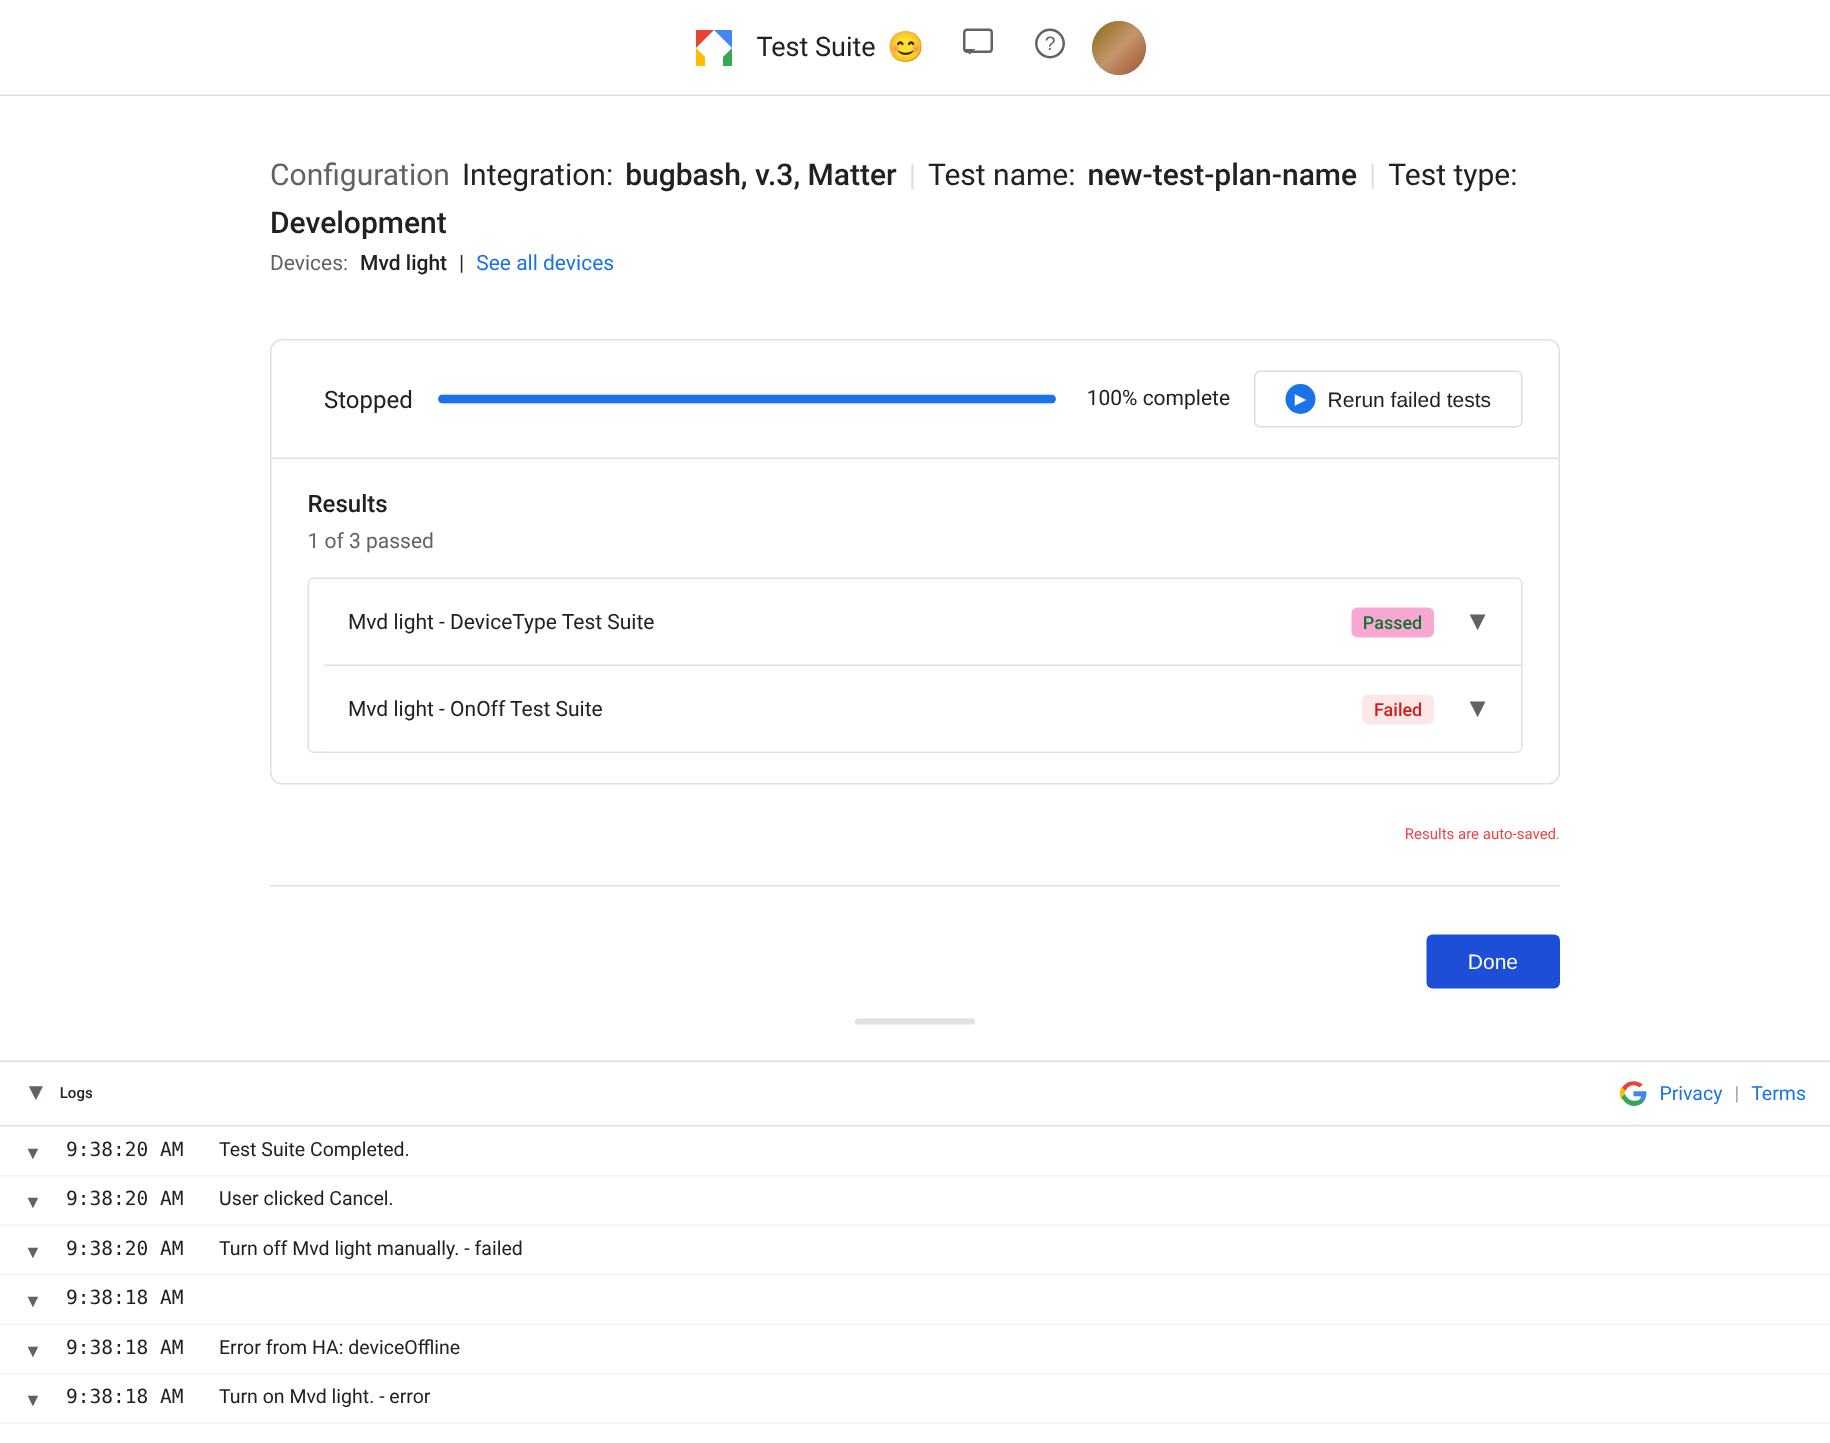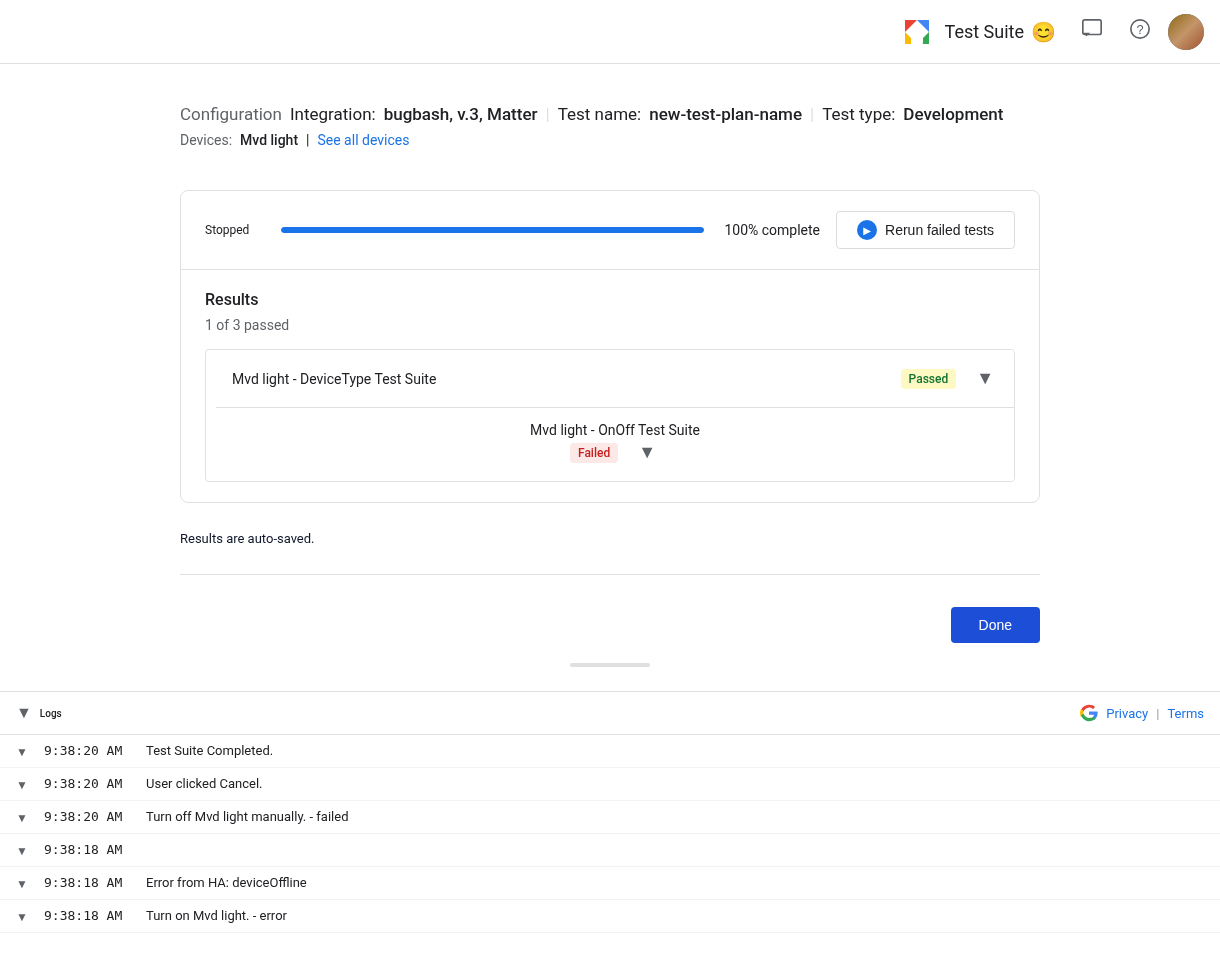--- a/index.html
+++ b/index.html
@@ -2,21 +2,21 @@
 <html><head>
   <meta charset="utf-8">
   <style>
     * { box-sizing: border-box; margin: 0; padding: 0; }
     body { font-family: 'Google Sans', Roboto, Arial, sans-serif; font-size: 14px; color: #202124; background: #fff; }
 
     
     .header {
       display: flex;
       align-items: center;
-      justify-content: flex-end;
+      justify-content: center;
       padding: 0 16px;
       height: 64px;
       border-bottom: 1px solid #e0e0e0;
     }
     .header-left {
       display: flex;
       align-items: center;
       gap: 8px;
     }
     .app-logo {
@@ -72,21 +72,21 @@
       font-size: 28px;
       font-weight: 400;
       color: #202124;
       margin-bottom: 20px;
     }
 
     .config-row {
       display: flex;
       align-items: center;
       gap: 8px;
-      font-size: 17px;
+      font-size: 20px;
       color: #202124;
       margin-bottom: 8px;
       flex-wrap: wrap;
       text-align: center;
     }
     .config-label { color: #5f6368; }
     .config-value { font-weight: 500; }
     .config-separator { color: #e0e0e0; }
 
     .devices-row {
@@ -112,23 +112,24 @@
       margin-bottom: 16px;
     }
     .progress-bar-row {
       display: flex;
       align-items: center;
       gap: 16px;
       padding: 20px 24px;
       border-bottom: 1px solid #e0e0e0;
     }
     .stopped-label {
-      font-size: 12px;
+      font-size: 16px;
       color: #202124;
       min-width: 60px;
+      margin-left: 11px;
     }
     .progress-bar-container {
       flex: 1;
       height: 6px;
       background: #e0e0e0;
       border-radius: 3px;
       overflow: hidden;
     }
     .progress-bar-fill {
       height: 100%;
@@ -189,60 +190,61 @@
       padding-left: 10px;
     }
     .test-item {
       display: flex;
       align-items: center;
       justify-content: space-between;
       padding: 14px 16px;
       border-bottom: 1px solid #e0e0e0;
       background: #fff;
     }
-    .test-item:last-child { border-bottom: none; flex-direction: column; }
+    .test-item:last-child { border-bottom: none; }
     .test-name {
       font-size: 14px;
       color: #202124;
     }
     .test-right {
       display: flex;
       align-items: center;
       gap: 16px;
     }
     .badge {
       padding: 3px 8px;
       border-radius: 4px;
       font-size: 12px;
       font-weight: 500;
     }
     .badge-passed {
-      background: #fef9c3;
+      background: #f9a8d4;
       color: #137333;
     }
     .badge-failed {
       background: #fce8e6;
       color: #c5221f;
     }
     .chevron-btn {
       background: transparent;
       border: none;
       cursor: pointer;
       color: #5f6368;
       font-size: 18px;
       display: flex;
       align-items: center;
       padding: 4px;
     }
 
     
     .auto-saved-row {
+      text-align: right;
       padding: 12px 0;
-      font-size: 13px;
-      color: #0f172a;
+      font-size: 10px;
+      color: #ef4444;
     }
 
     
     .section-divider {
       border: none;
       border-top: 1px solid #e0e0e0;
       margin: 16px 0;
     }
 
     

